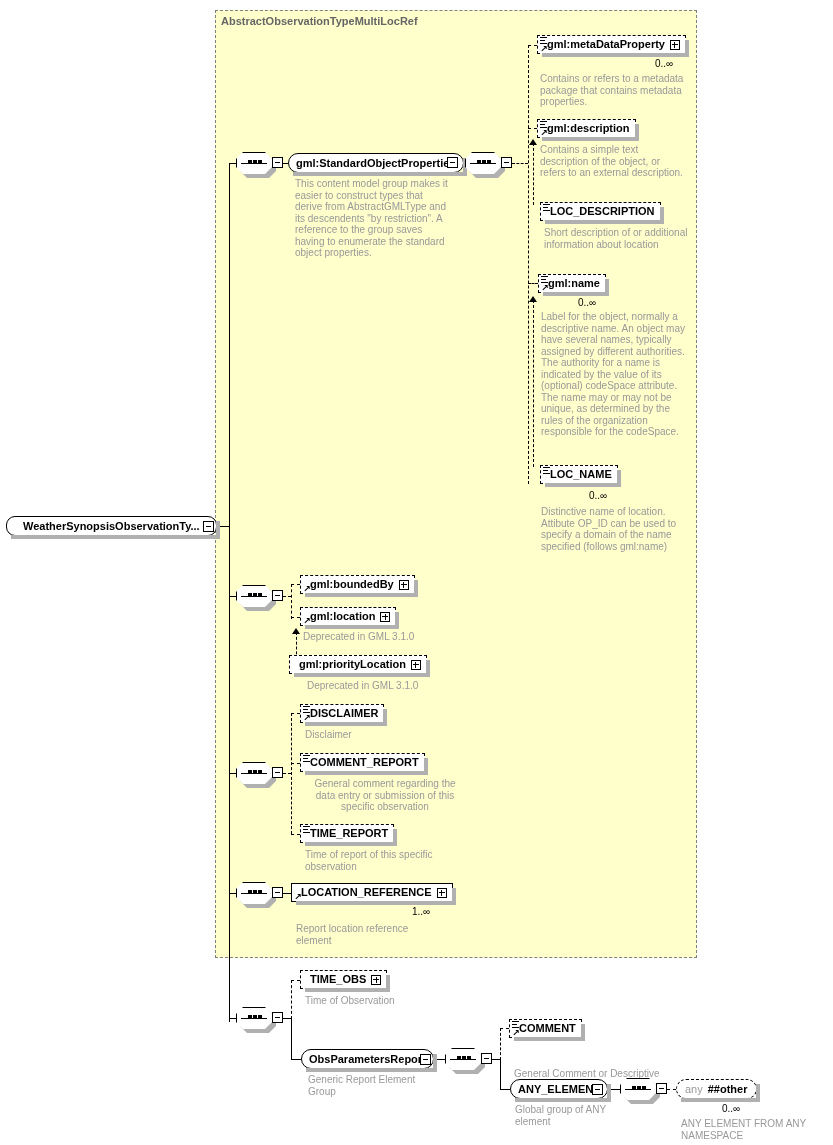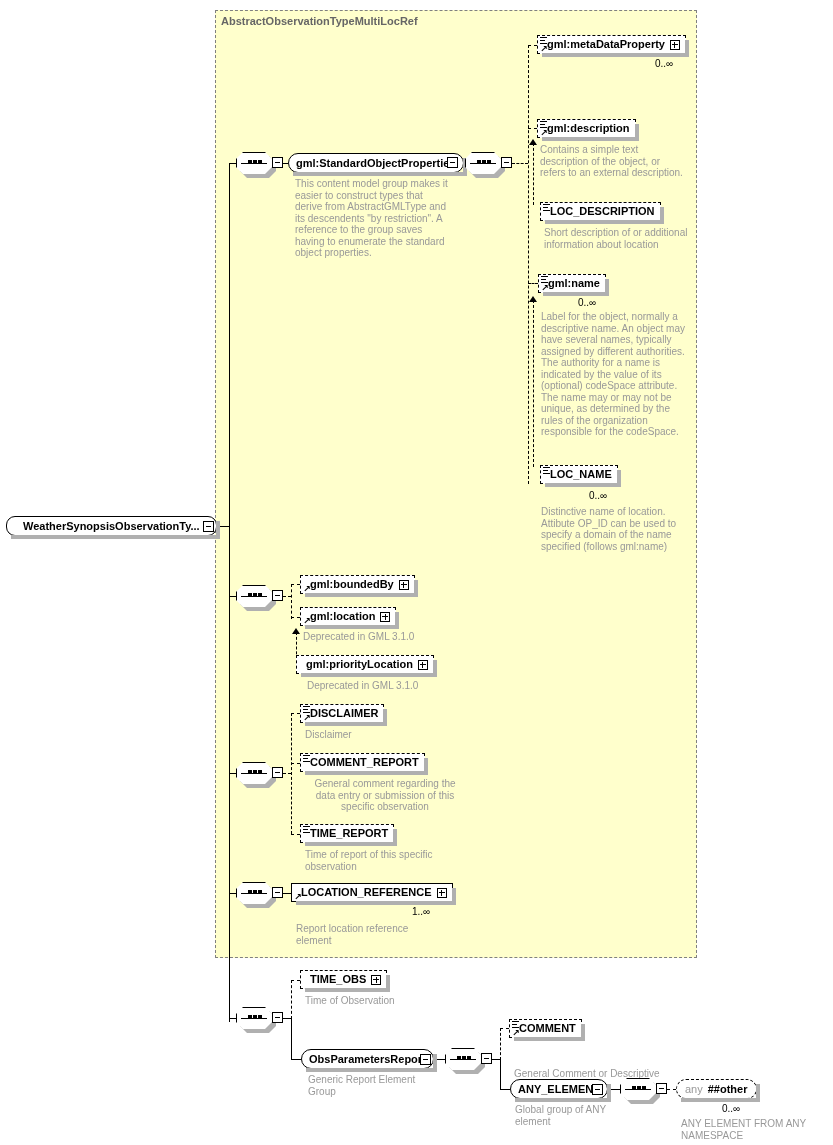--- a/index.html
+++ b/index.html
@@ -212,20 +212,21 @@
     <span class="eqicon">
         <i></i>
         <i></i>
         <i></i>
       </span>
     <span class="refarrow">↗</span>
     <span class="lbl">gml:metaDataProperty</span>
     <span class="inplus"></span>
   </div>
   <div class="occ" style="left:655px;top:58px;">0..∞</div>
+  <div class="desc" style="left:540px;top:73px;width:148px;">Contains or refers to a metadata package that contains metadata properties.</div>
 
   <div class="dlnh" style="left:528px;top:128px;width:9px;"></div>
   <div class="node el opt" style="left:537px;top:119px;height:19px;">
     <span class="eqicon">
         <i></i>
         <i></i>
         <i></i>
       </span>
     <span class="refarrow">↗</span>
     <span class="lbl">gml:description</span>
@@ -293,21 +294,21 @@
   <div class="dlnh" style="left:291px;top:617px;width:9px;"></div>
   <div class="node el opt" style="left:300px;top:607px;height:19px;">
     <span class="refarrow">↗</span>
     <span class="lbl">gml:location</span>
     <span class="inplus"></span>
   </div>
   <div class="uparrow" style="left:292px;top:628px;"></div>
   <div class="dlnv" style="left:296px;top:632px;height:32px;"></div>
   <div class="desc" style="left:303px;top:631px;width:160px;">Deprecated in GML 3.1.0</div>
 
-  <div class="node el opt" style="left:296px;top:655px;height:19px;">
+  <div class="node el opt" style="left:289px;top:655px;height:19px;">
     <span class="lbl">gml:priorityLocation</span>
     <span class="inplus"></span>
   </div>
   <div class="desc" style="left:307px;top:680px;width:160px;">Deprecated in GML 3.1.0</div>
 
   <div class="seq" style="left:236px;top:762px;">
     <div class="octsh"></div>
       <div class="oct"></div>
     <div class="bar"></div>
       <div class="d d1"></div>

